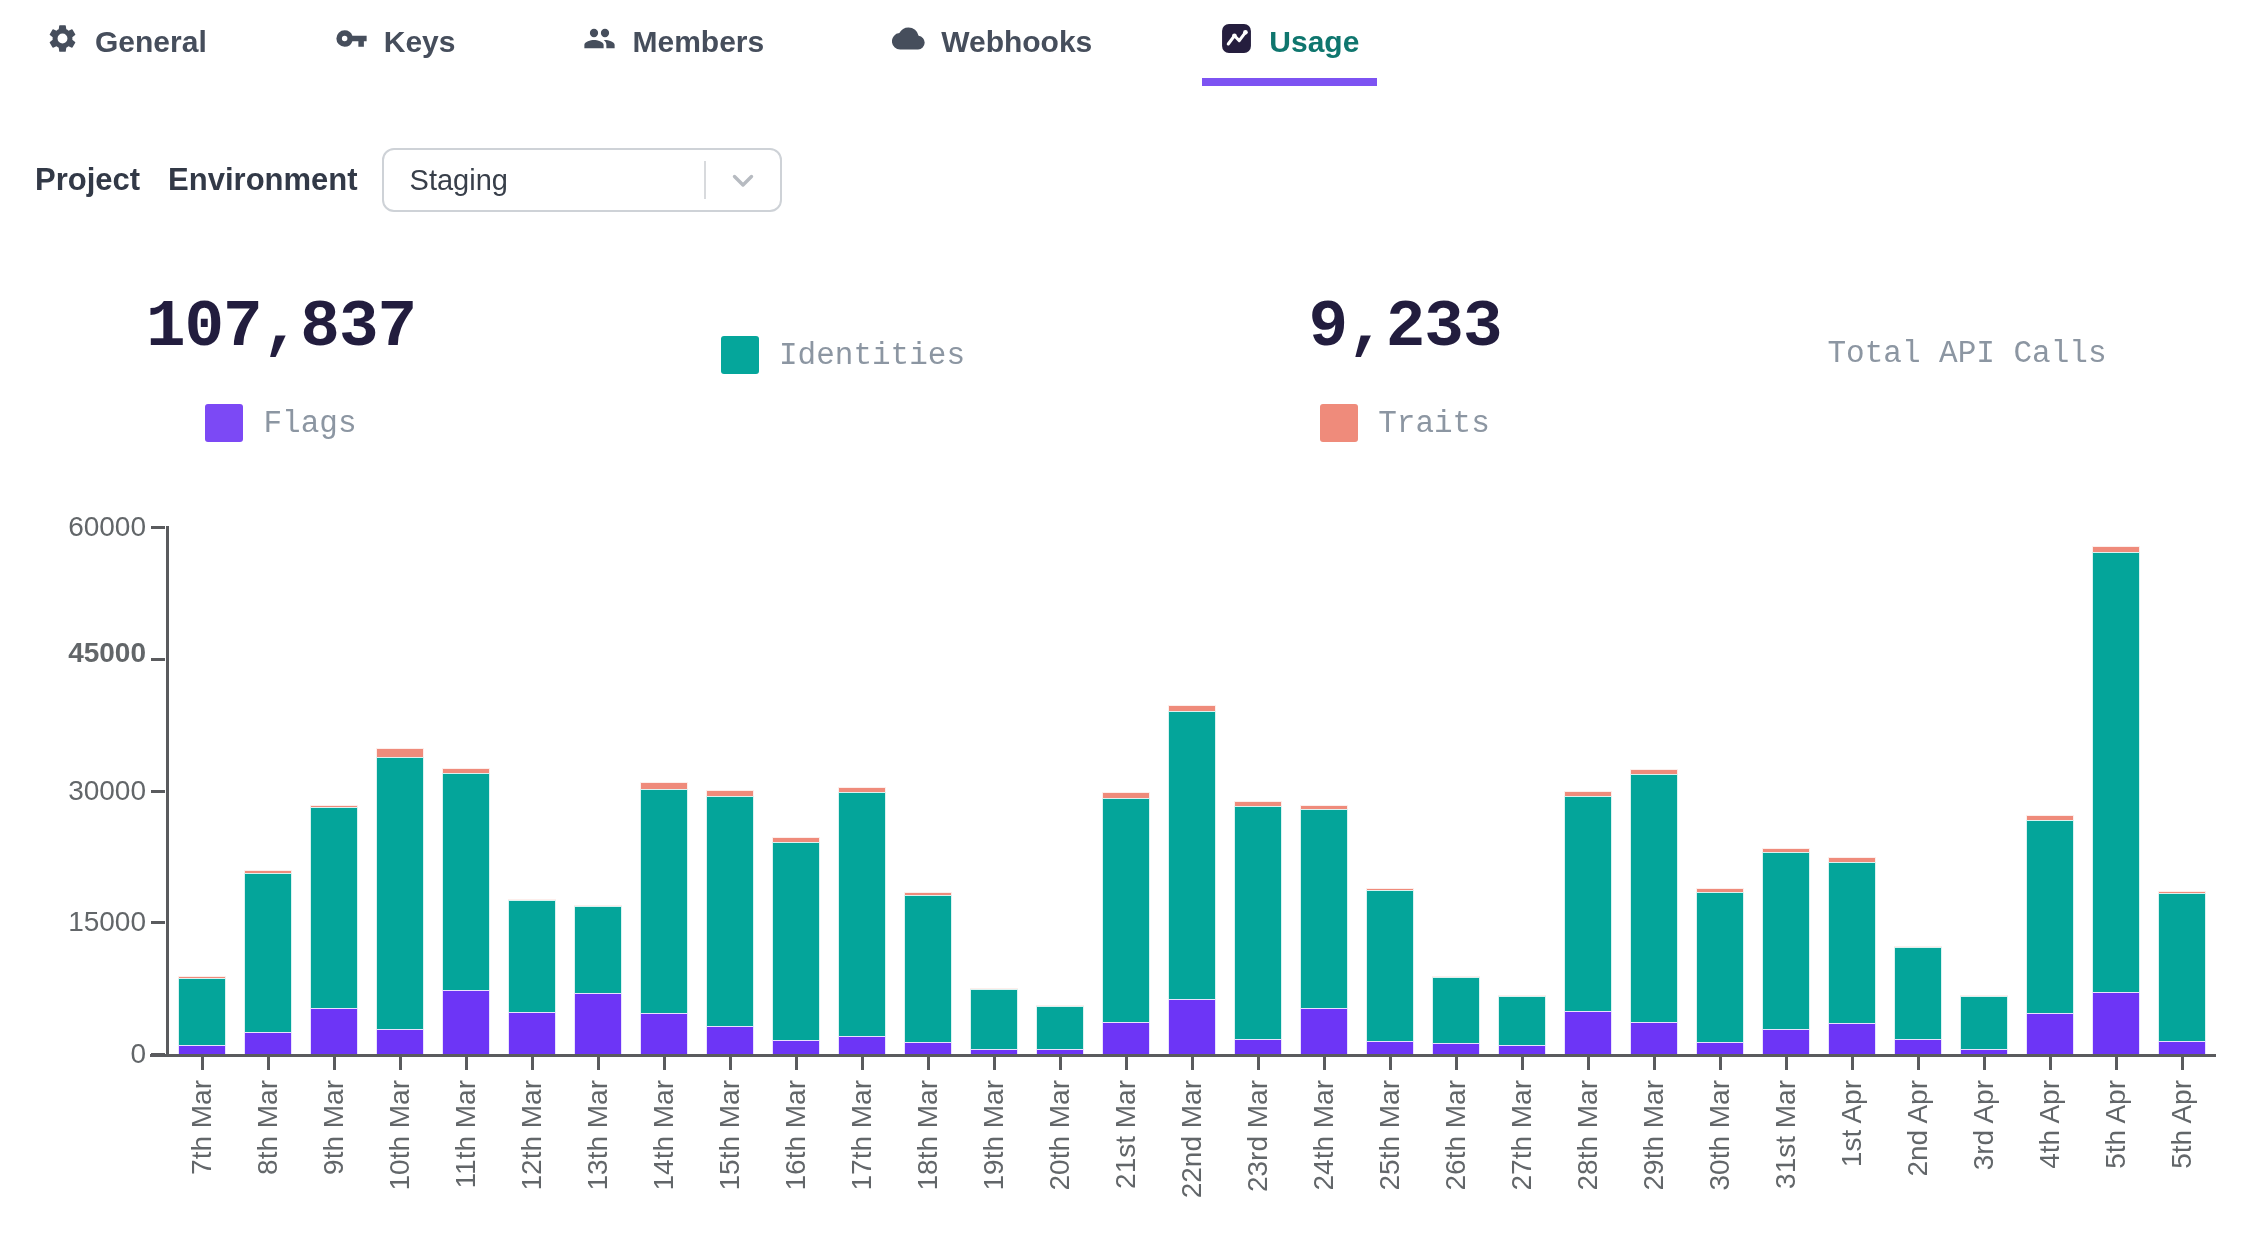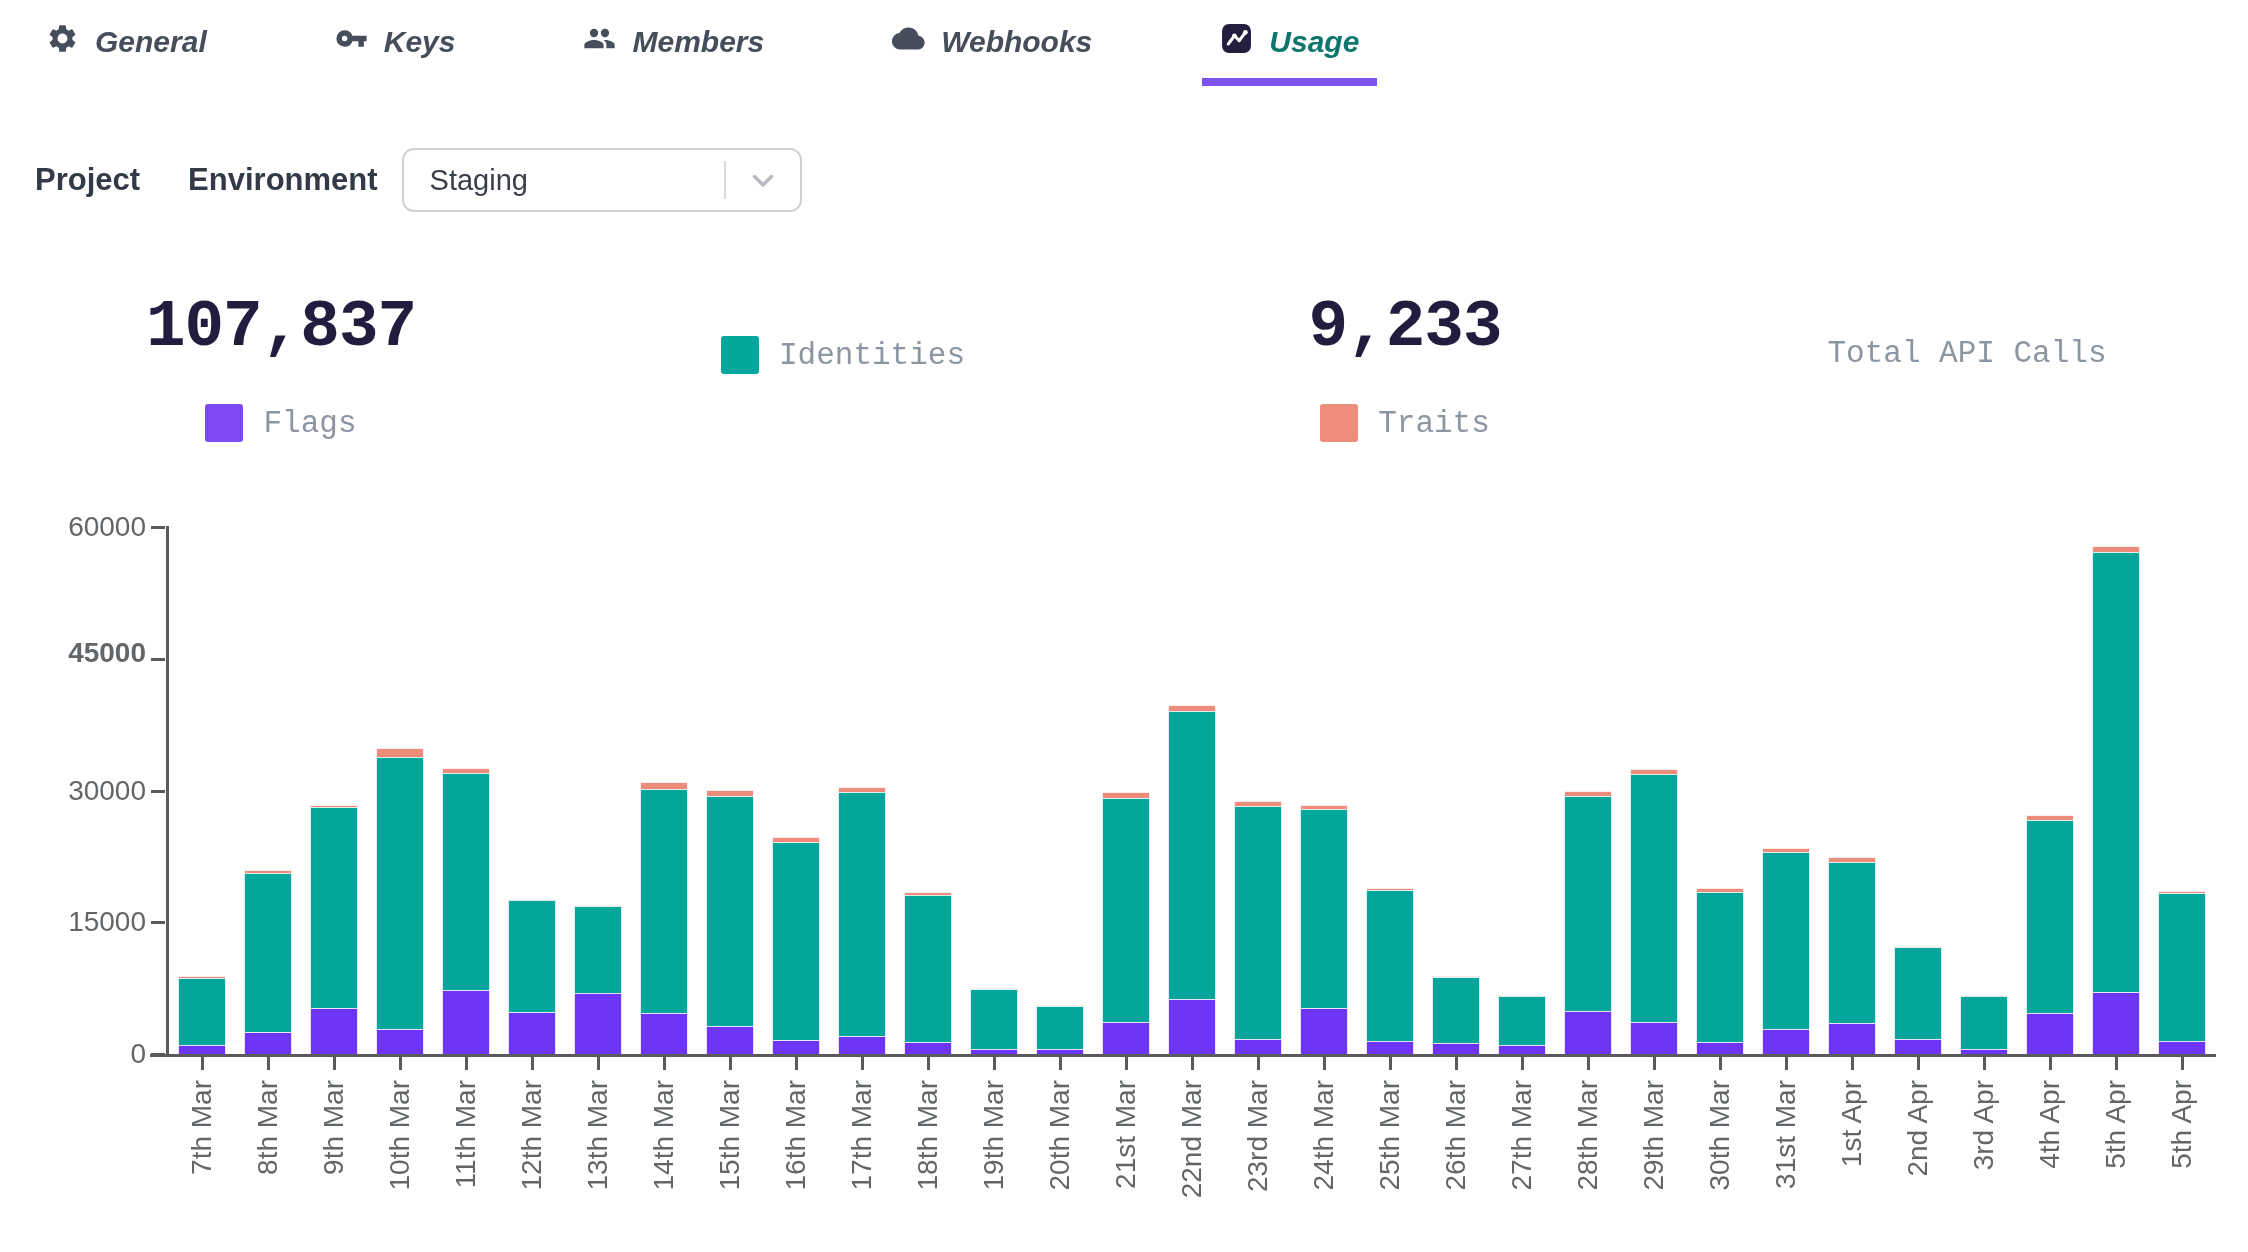--- a/index.html
+++ b/index.html
@@ -1,34 +1,34 @@
 <!DOCTYPE html>
 <html><head>
 <meta charset="utf-8">
 <style>
   html,body{margin:0;padding:0;background:#fff;}
   body{width:2248px;height:1252px;position:relative;font-family:"Liberation Sans",sans-serif;overflow:hidden;}
 
   
-  .tabs{position:absolute;top:6px;left:28px;display:flex;gap:92px;align-items:flex-start;font-style:italic;}
+  .tabs{position:absolute;top:6px;left:28px;display:flex;gap:92px;align-items:flex-start;}
   .tab{display:flex;align-items:center;gap:16px;padding:16px 18px 16px;font-size:30px;font-weight:600;
        color:#464e5c;cursor:pointer;border-bottom:8px solid transparent;}
   .tab svg{width:33px;height:33px;flex:0 0 auto;}
   .tab.active{color:#0f766e;font-weight:700;border-bottom-color:#7d53f2;}
 
   
   .filters{position:absolute;top:148px;left:35px;display:flex;align-items:center;}
   .filter-label{font-size:31px;font-weight:700;color:#323947;}
   .select{height:64px;border:2px solid #ced2d7;border-radius:12px;background:#fff;display:flex;align-items:center;
           padding-left:26px;font-size:29px;color:#383f4a;position:relative;box-sizing:border-box;cursor:pointer;}
   .select-project{width:410px;margin-left:26px;}
   .select-environment{width:400px;margin-left:24px;}
   .select .divider{position:absolute;right:74px;top:11px;bottom:11px;width:2px;background:#d8dadd;}
   .select .chev{position:absolute;right:20px;top:50%;transform:translateY(-50%);width:34px;height:34px;}
-  .env-label{margin-left:48px;}
+  .env-label{margin-left:28px;}
 
   
   .stats{position:absolute;top:294px;left:0;width:2248px;display:flex;font-family:Liberation Mono, monospace;}
   .stat{width:562px;text-align:center;}
   .stat-value{font-size:66px;line-height:68px;font-weight:700;color:#221d3e;letter-spacing:-1px;}
   .stat-legend{margin-top:42px;display:flex;justify-content:center;align-items:center;gap:20px;}
   .swatch{width:38px;height:38px;border-radius:3px;flex:0 0 auto;}
   .stat-label{font-size:31px;color:#8c96a2;}
 
   

